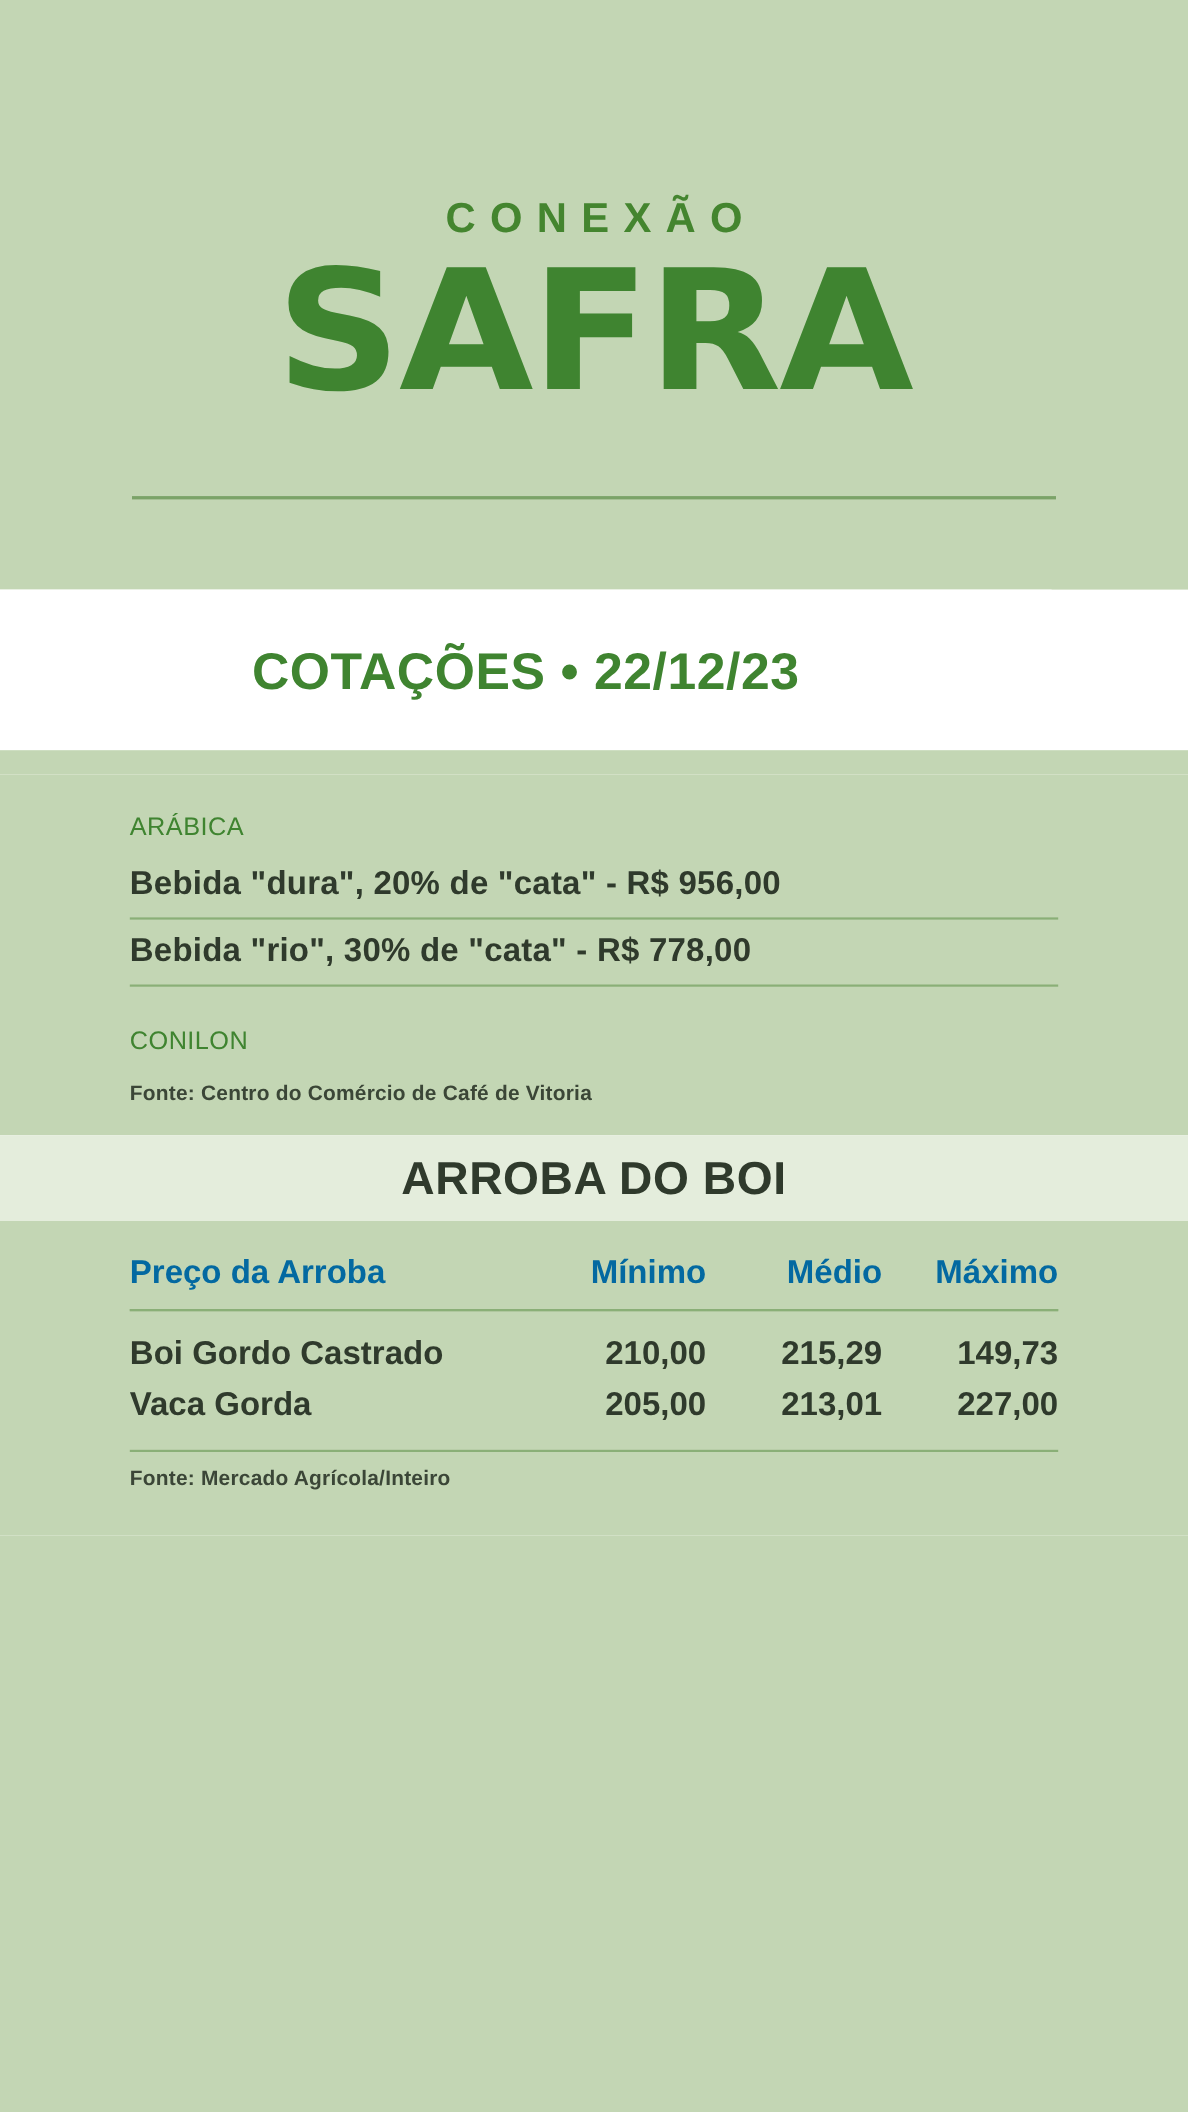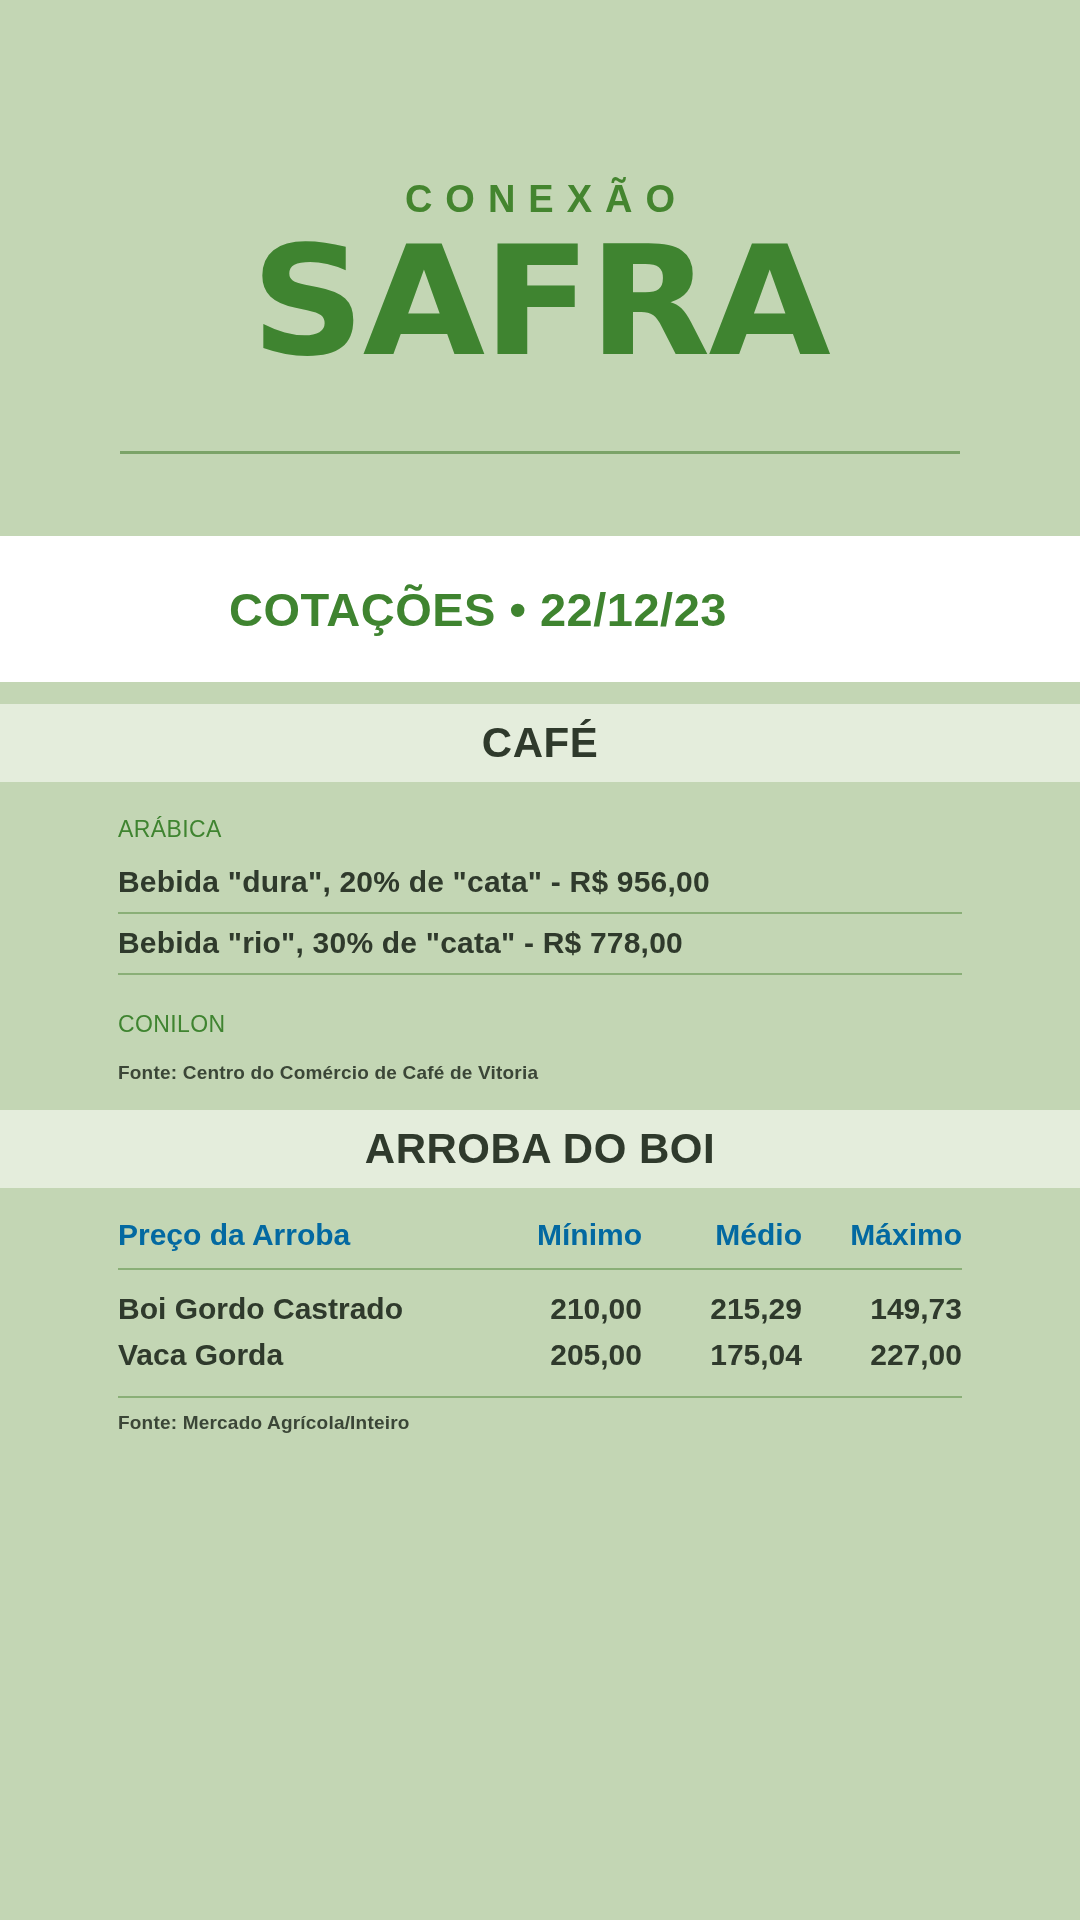--- a/index.html
+++ b/index.html
@@ -185,23 +185,20 @@
         <div class="logo-rule"></div>
       </div>
     </div>
 
     <div class="date-bar">
       <div class="date-text">COTAÇÕES • 22/12/23</div>
     </div>
 
     <div class="gap-band"></div>
 
-    <div class="section-title-bar">
-      <div class="section-title">CAFÉ</div>
-    </div>
 
     <div class="content-band">
       <div class="sub-head">ARÁBICA</div>
       <div class="quote-row">Bebida "dura", 20% de "cata" - R$ 956,00</div>
       <div class="quote-row">Bebida "rio", 30% de "cata" - R$ 778,00</div>
 
       <div class="spacer-24"></div>
 
       <div class="sub-head">CONILON</div>
 
@@ -225,21 +222,21 @@
         <tbody>
           <tr class="first-data">
             <td>Boi Gordo Castrado</td>
             <td class="num">210,00</td>
             <td class="num">215,29</td>
             <td class="num">149,73</td>
           </tr>
           <tr>
             <td>Vaca Gorda</td>
             <td class="num">205,00</td>
-            <td class="num">175,04</td>
+            <td class="num">213,01</td>
             <td class="num">227,00</td>
           </tr>
         </tbody>
       </table>
       <div class="table-rule"></div>
       <div class="source">Fonte: Mercado Agrícola/Inteiro</div>
     </div>
 
     <div class="bottom-fill"></div>
   </div>

